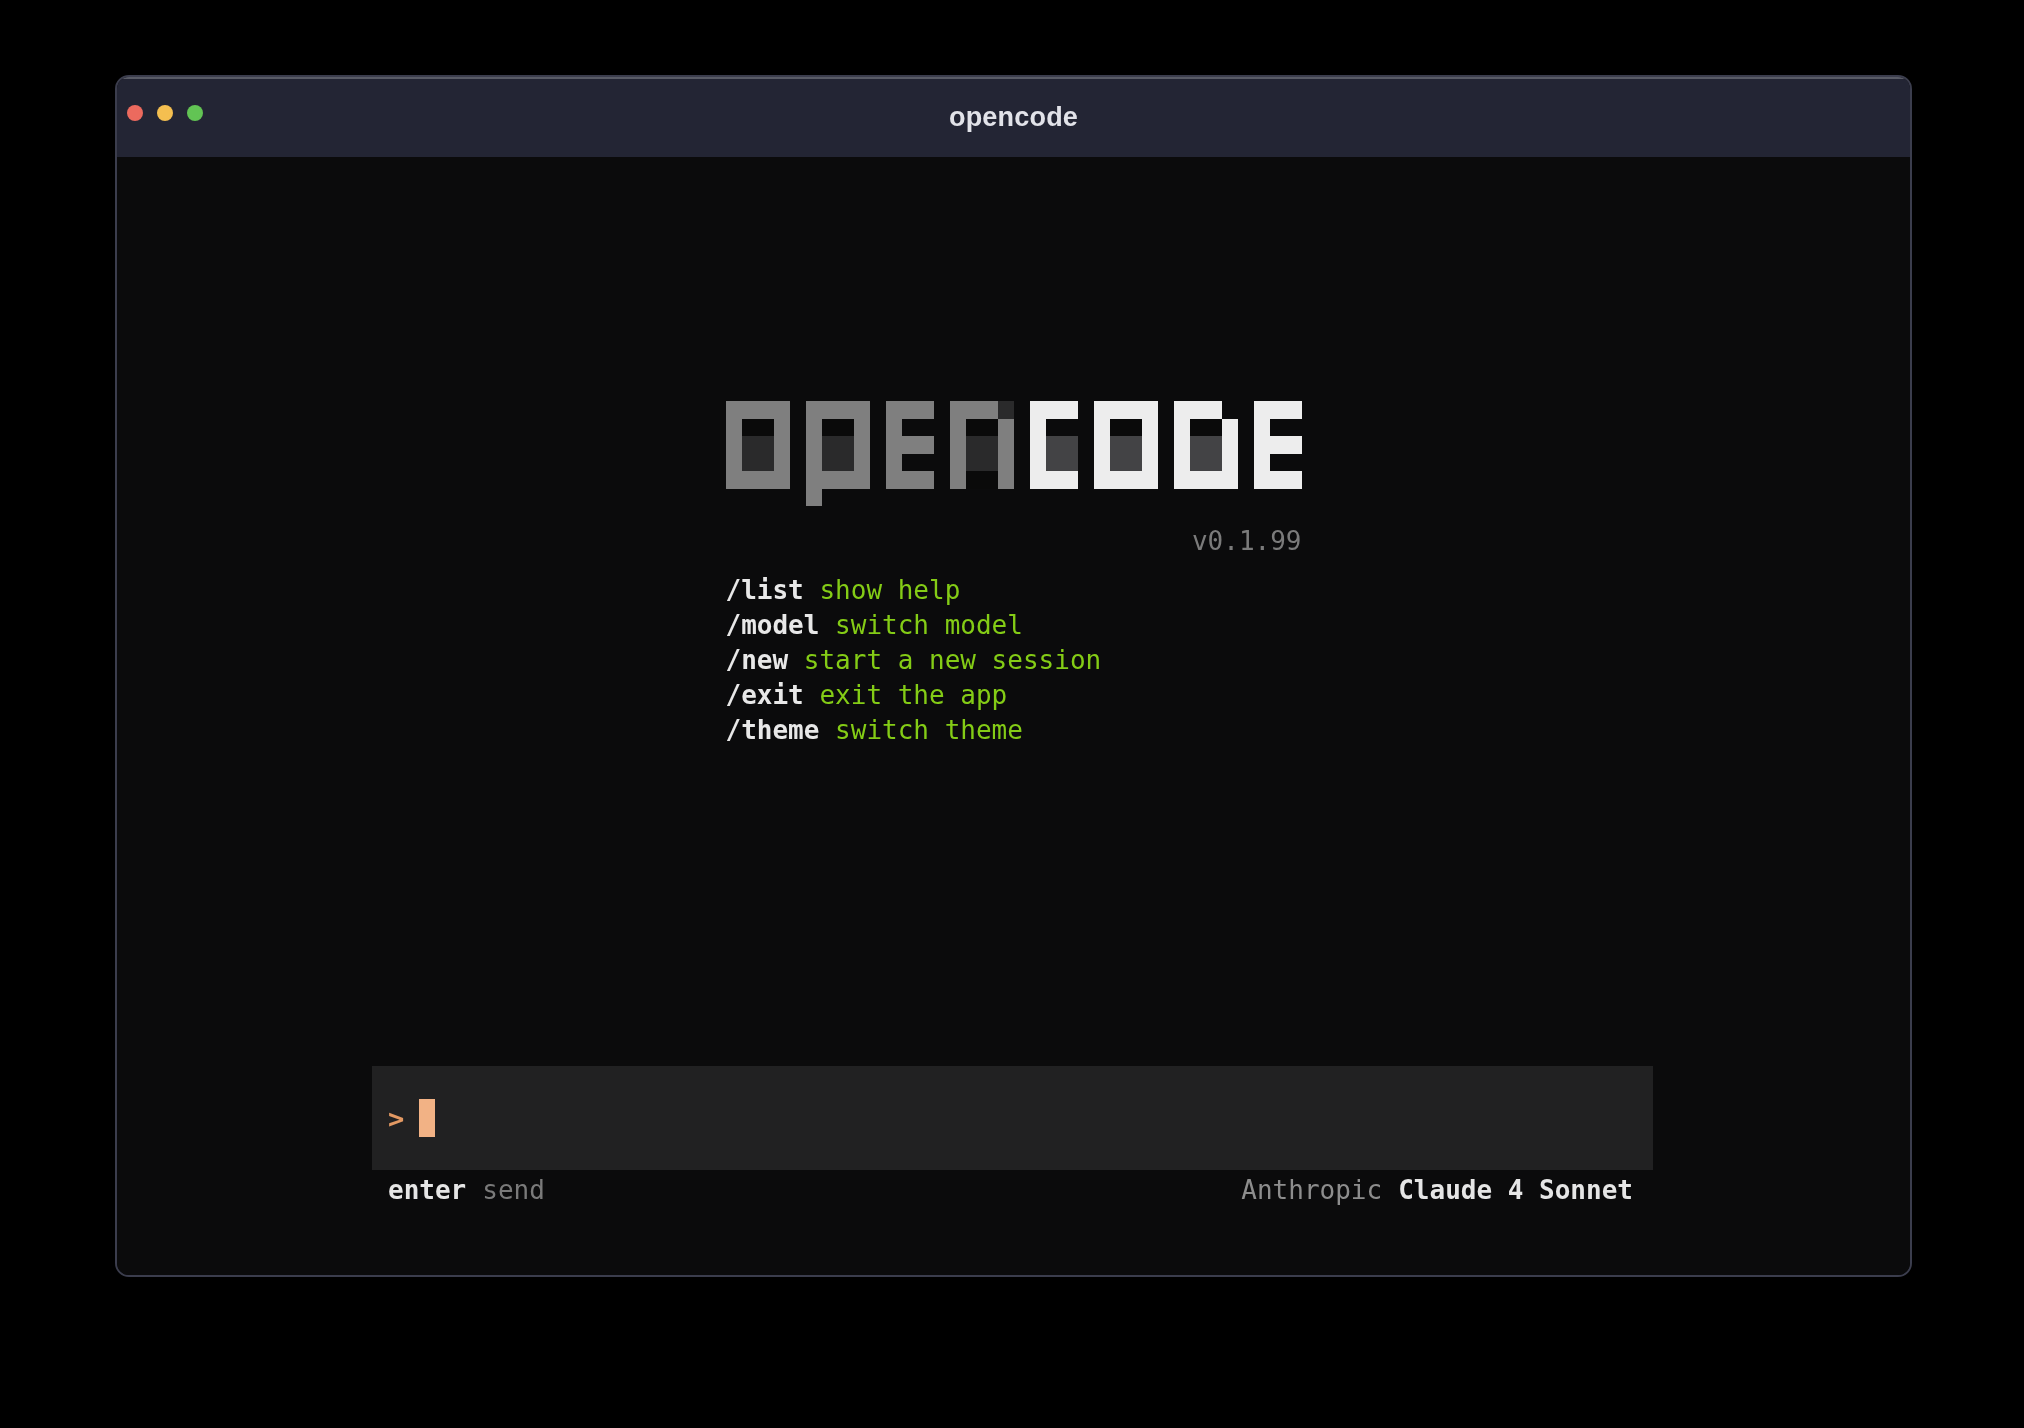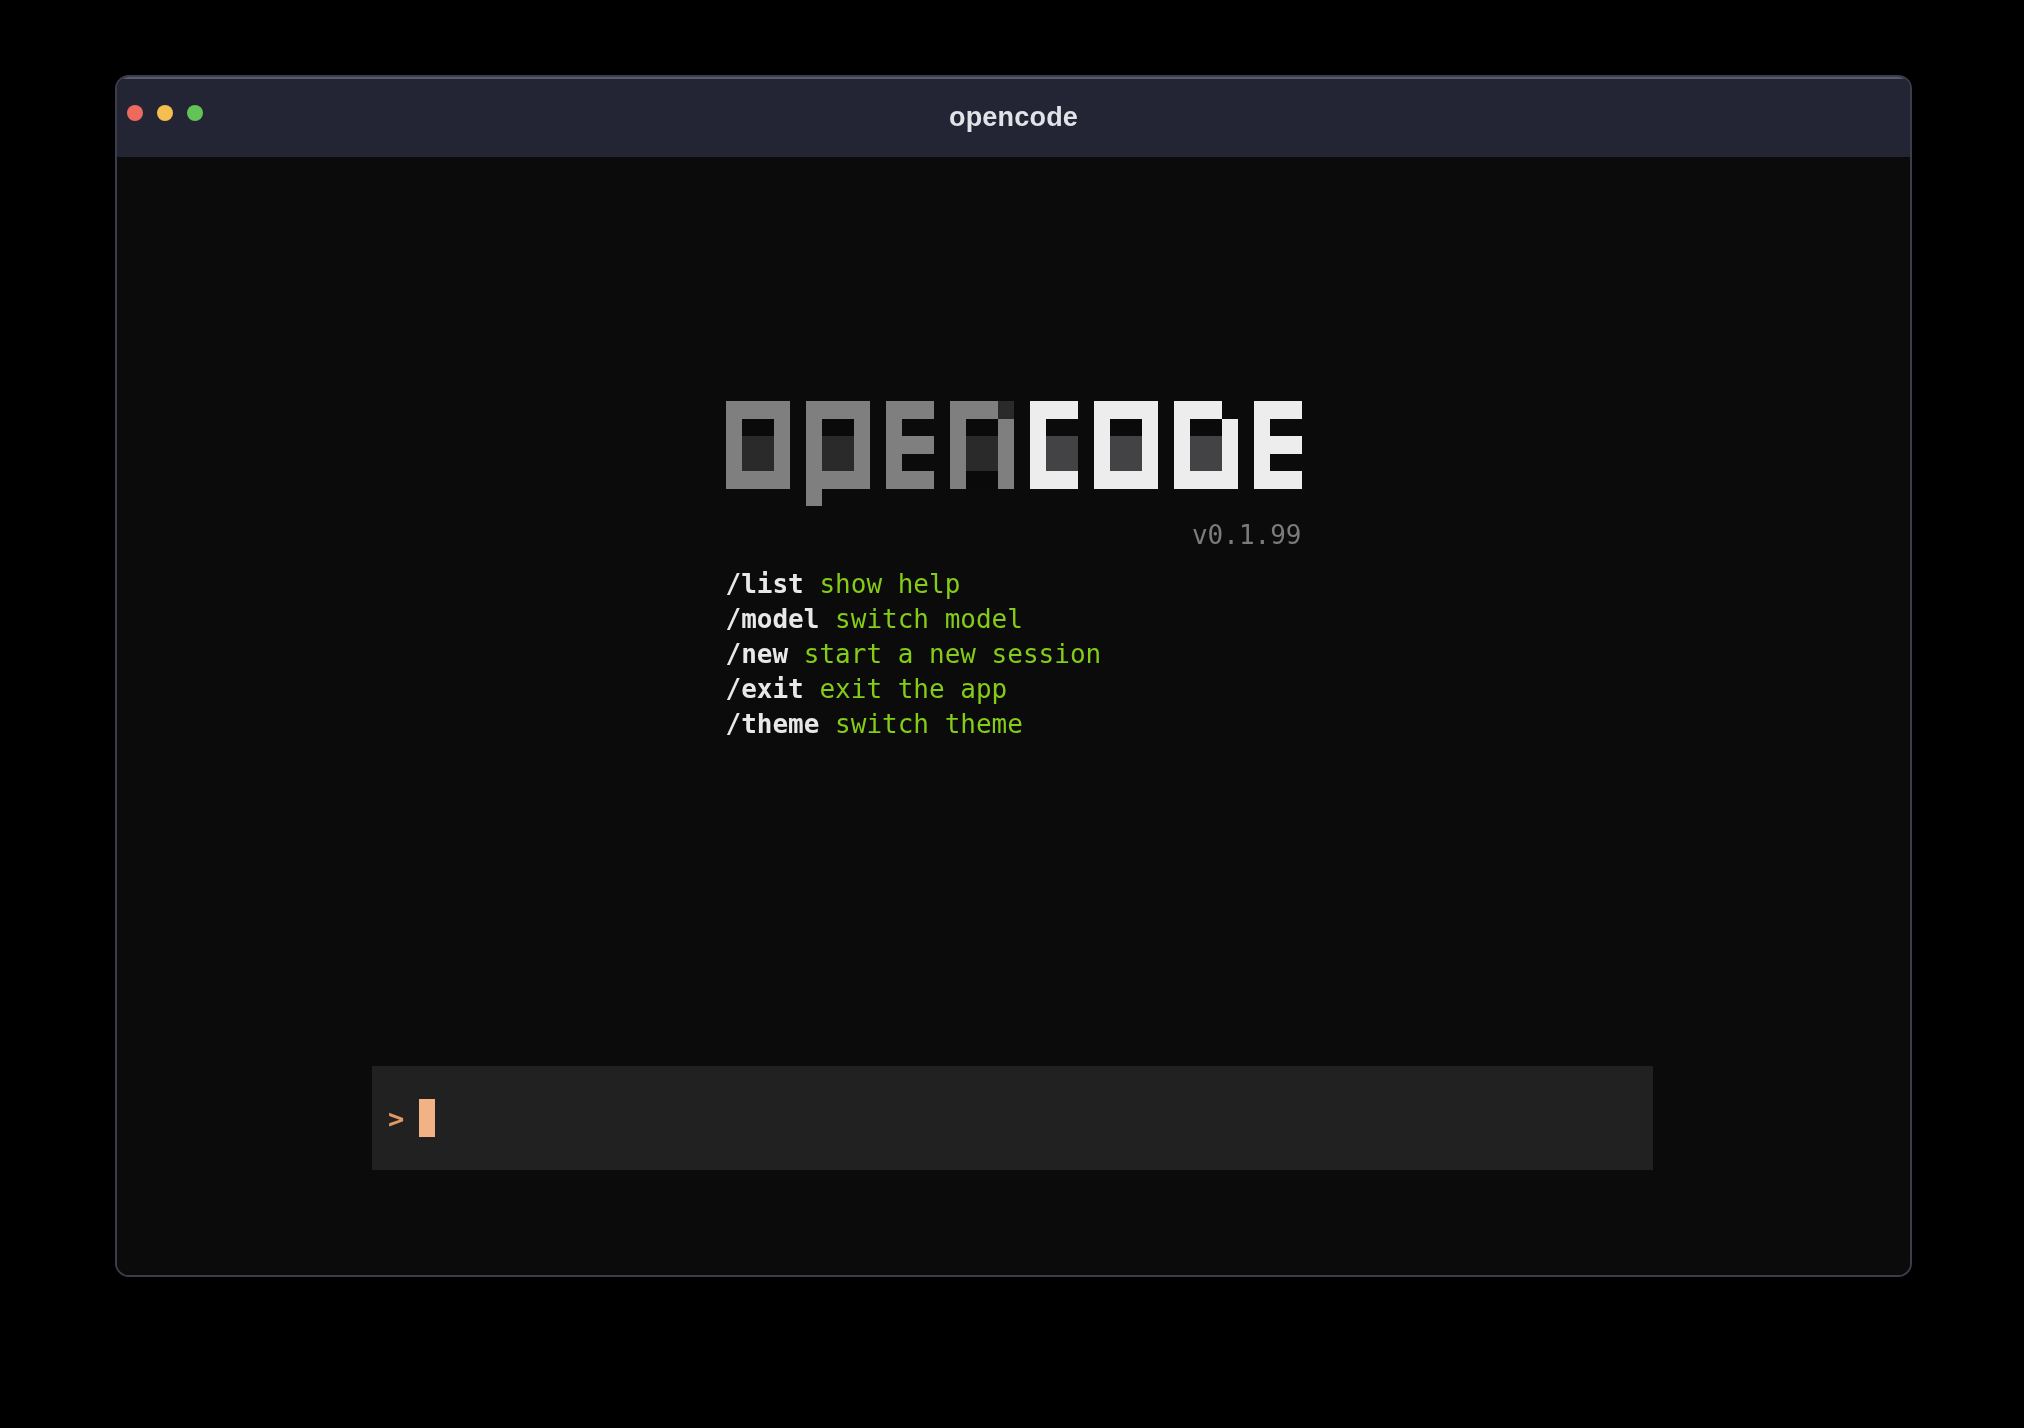--- a/index.html
+++ b/index.html
@@ -30,21 +30,21 @@
   
   .content { position:relative; width:100%; height:1118px; background:#0b0b0c; }
 
   .hero { position:absolute; top:244px; left:50%; transform:translateX(-50%); width:576px; }
 
   .logo { display:flex; gap:16px; height:105px; }
   .logo-letter { display:grid; grid-template-rows:repeat(6,17.5px); }
   .logo-letter .cell { width:16px; height:17.5px; }
 
   .version {
-    margin-top:14px; text-align:right;
+    margin-top:20px; text-align:right;
     font-size:26px; line-height:30px; color:#7b7b7b;
   }
 
   .commands { margin-top:17px; }
   .cmd-row { font-size:26px; line-height:35px; white-space:pre; }
   .cmd-row .cmd  { color:#e8e8e8; font-weight:700; }
   .cmd-row .desc { color:#84cc16; }
 
   
   .input-box {
@@ -280,14 +280,22 @@
           <div class="cmd-row"><span class="cmd">/exit</span><span class="desc"> exit the app</span></div>
           <div class="cmd-row"><span class="cmd">/theme</span><span class="desc"> switch theme</span></div>
         </div>
     </div>
 
     <div class="input-box">
       <span class="prompt">&gt;</span>
       <span class="cursor" style="background: rgb(242, 178, 133);"></span>
     </div>
 
+    <div class="status">
+      <div class="status-left">
+        <span class="key">enter</span><span class="action">send</span>
+      </div>
+      <div class="status-right">
+        <span class="provider">Anthropic</span><span class="model">Claude 4 Sonnet</span>
+      </div>
+    </div>
   </div>
 </div>
 
 </body></html>

